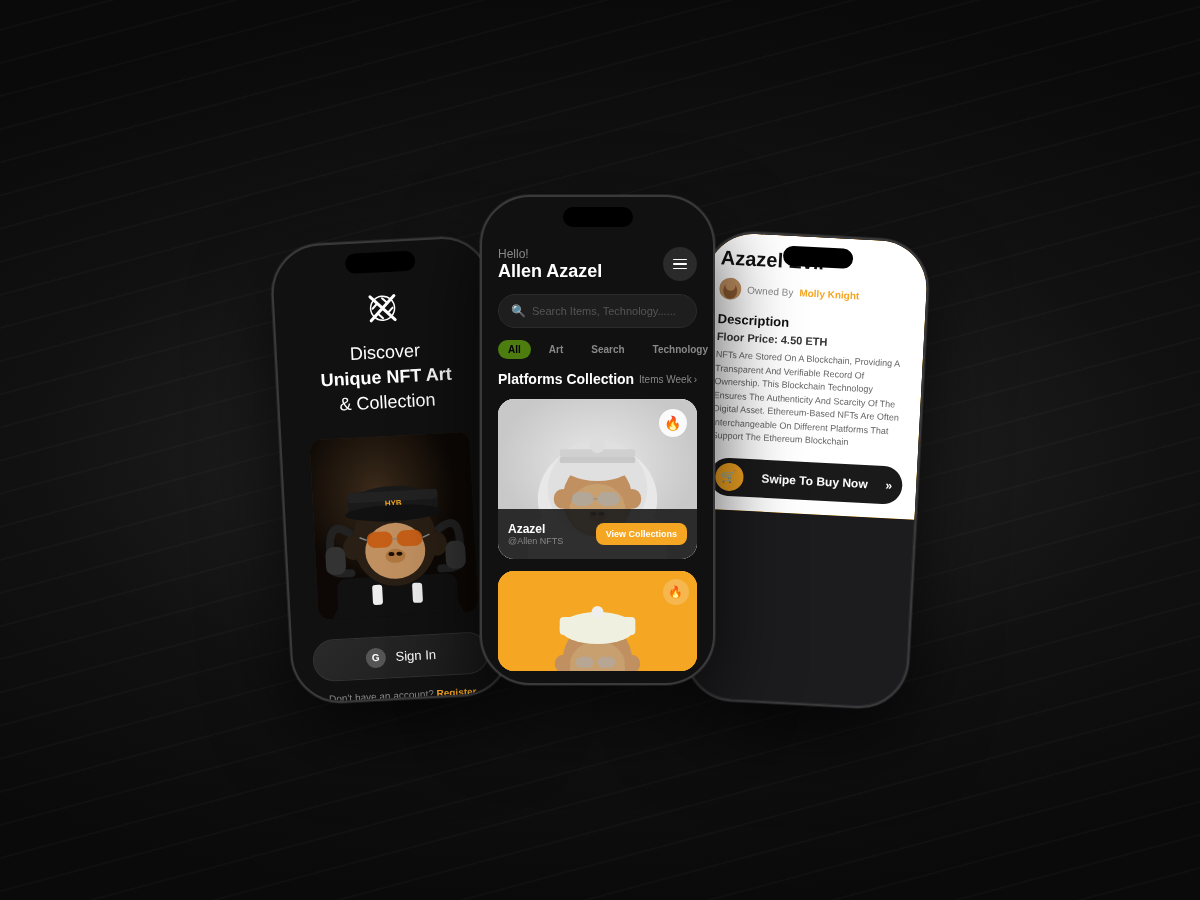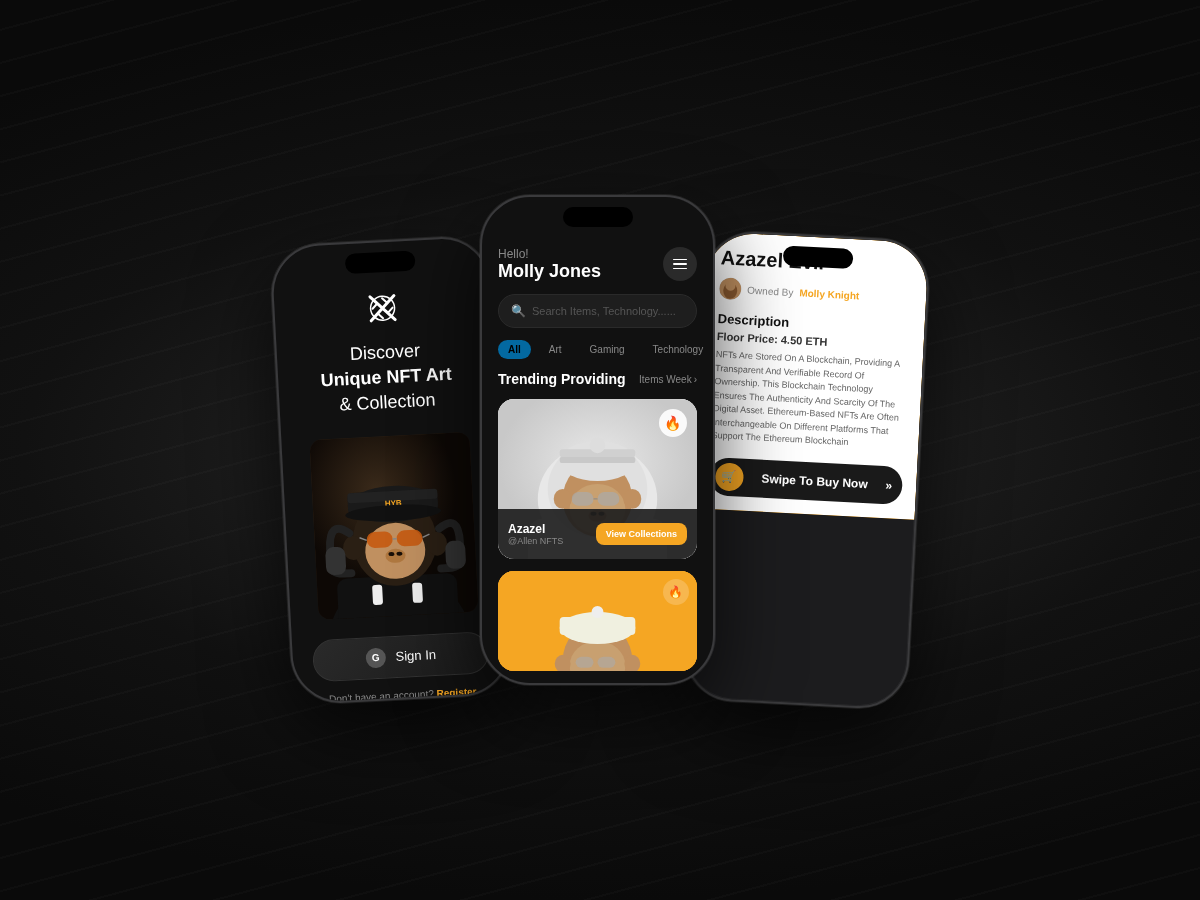--- a/index.html
+++ b/index.html
@@ -286,24 +286,25 @@
       display: flex;
       gap: 8px;
       align-items: center;
     }
 
     .tab {
       padding: 4px 10px;
       border-radius: 20px;
       font-size: 10px;
       cursor: pointer;
+      font-weight: bold;
     }
 
     .tab-active {
-      background: #0369a1;
+      background: #4d7c0f;
       color: #000;
       font-weight: 600;
     }
 
     .tab-inactive {
       color: #888;
     }
 
     .trending-header {
       display: flex;
@@ -630,44 +631,44 @@
   </div>
 
   <div class="phone phone-2">
     <div class="notch"></div>
     <div class="phone-screen">
       <div class="screen-2">
 
         <div class="greeting-row">
           <div>
             <div class="hello-text">Hello!</div>
-            <div class="user-name">Molly Jones</div>
+            <div class="user-name">Allen Azazel</div>
           </div>
           <div class="menu-btn">
             <div class="menu-line"></div>
             <div class="menu-line"></div>
             <div class="menu-line"></div>
           </div>
         </div>
 
         <div class="search-bar">
           <span class="search-icon">🔍</span>
           <span class="search-text">Search Items, Technology......</span>
         </div>
 
         <div class="filter-tabs">
           <div class="tab tab-active">All</div>
           <div class="tab tab-inactive">Art</div>
-          <div class="tab tab-inactive">Gaming</div>
+          <div class="tab tab-inactive">Search</div>
           <div class="tab tab-inactive">Technology</div>
 
         </div>
 
         <div class="trending-header">
-          <span class="trending-title">Trending Providing</span>
+          <span class="trending-title">Platforms Collection</span>
           <span class="this-week">
             <span>Items Week</span> ›
           </span>
         </div>
 
         <div class="nft-card-1">
 
           <div style="width:100%;height:100%;background:#d8d8d8;position:relative;overflow:hidden;">
             <svg viewBox="0 0 200 160" style="width:100%;height:100%;">
               <defs>

